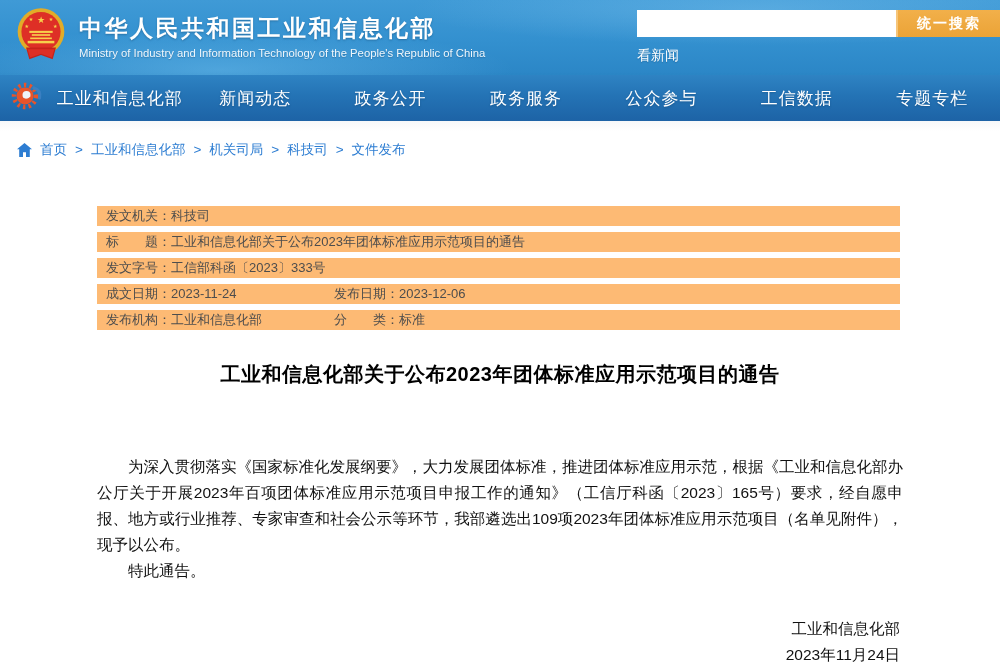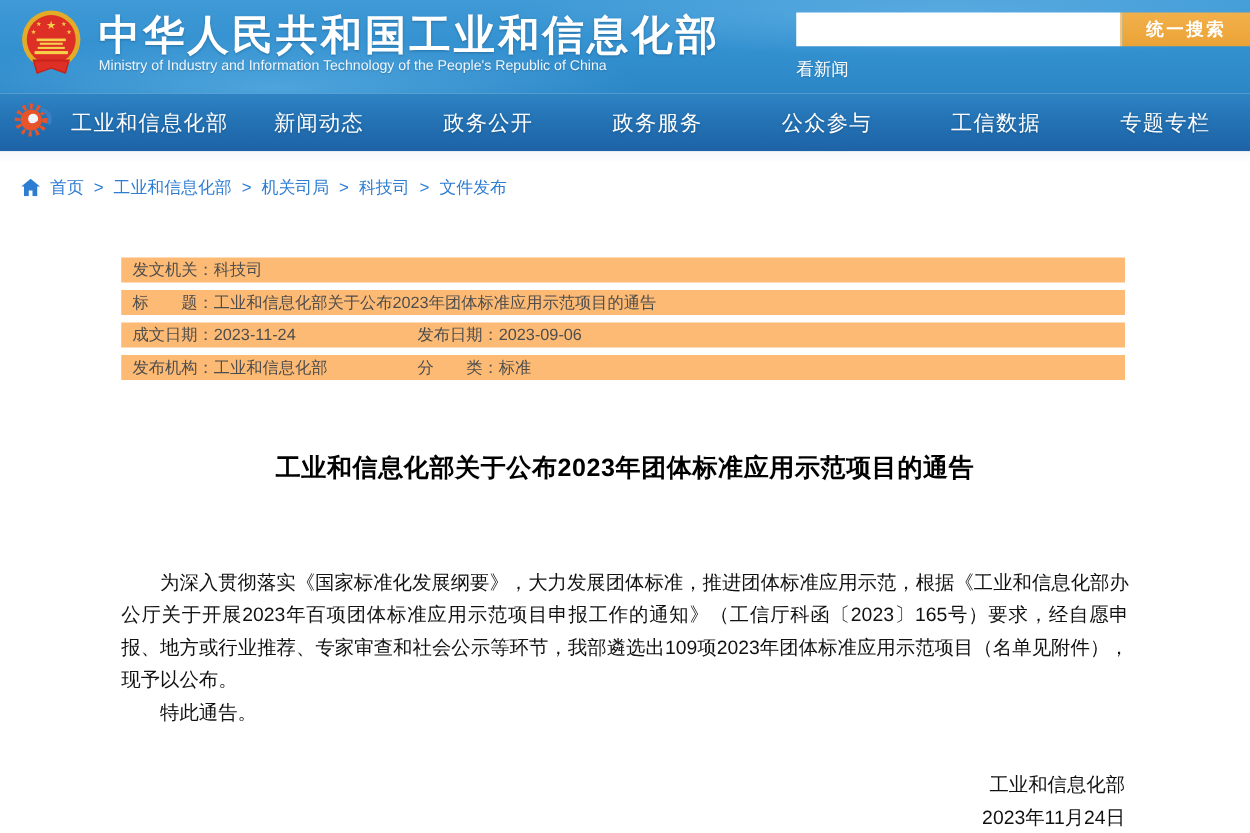--- a/index.html
+++ b/index.html
@@ -13,21 +13,21 @@
   .topbar {
     position:absolute; top:0; left:0; width:1000px; height:75px;
     background:
       radial-gradient(ellipse 420px 60px at 220px 70px, rgba(120,200,245,.45), rgba(120,200,245,0) 70%),
       radial-gradient(ellipse 500px 50px at 760px 10px, rgba(140,205,245,.35), rgba(140,205,245,0) 70%),
       linear-gradient(180deg, #3f9ad6 0%, #3390cf 55%, #2b86c6 100%);
   }
   .brand { position:absolute; left:16px; top:7px; display:flex; align-items:center; gap:13px; cursor:pointer; }
   .emblem svg { display:block; }
   .site-title {
-    font-size:33px; font-weight:bold; color:#ffffff; letter-spacing:2.5px;
+    font-size:23px; font-weight:bold; color:#ffffff; letter-spacing:2.5px;
     text-shadow:0 1px 2px rgba(20,70,110,.45); line-height:32px;
   }
   .site-subtitle { font-size:11.3px; color:#eef6fc; margin-top:3px; text-shadow:0 1px 1px rgba(20,70,110,.35); }
 
   .search-area { position:absolute; right:0; top:10px; width:363px; }
   .search-row { display:flex; height:27px; }
   .search-input {
     flex:1; border:none; outline:none; background:#ffffff; height:27px;
     padding:0 8px; font-size:13px; color:#333;
   }
@@ -184,22 +184,26 @@
     <div class="meta-table">
       <div class="meta-row">
         <span class="meta-label">发文机关：</span>
           <span class="meta-value">科技司</span>
       </div>
       <div class="meta-row">
         <span class="meta-label">标　　题：</span>
           <span class="meta-value">工业和信息化部关于公布2023年团体标准应用示范项目的通告</span>
       </div>
       <div class="meta-row">
+        <span class="meta-label">发文字号：</span>
+          <span class="meta-value">工信部科函〔2023〕333号</span>
+      </div>
+      <div class="meta-row">
         <span class="meta-cell-1"><span>成文日期：</span><span>2023-11-24</span></span>
-        <span><span>发布日期：</span><span>2023-09-06</span></span>
+        <span><span>发布日期：</span><span>2023-12-06</span></span>
       </div>
       <div class="meta-row">
         <span class="meta-cell-1"><span>发布机构：</span><span>工业和信息化部</span></span>
         <span><span>分　　类：</span><span>标准</span></span>
       </div>
     </div>
 
     <h1 class="doc-title">工业和信息化部关于公布2023年团体标准应用示范项目的通告</h1>
 
     <div class="body-block">

